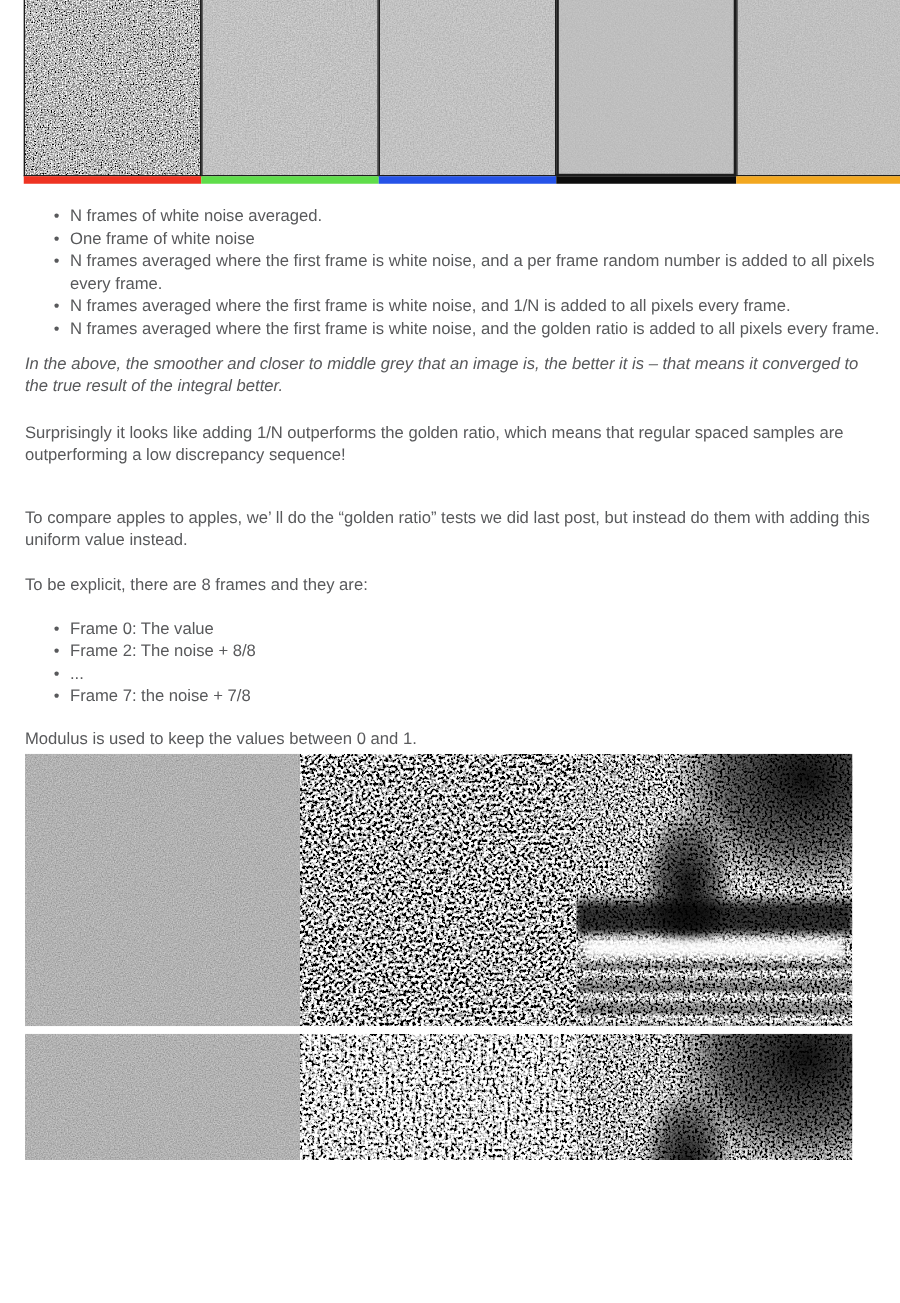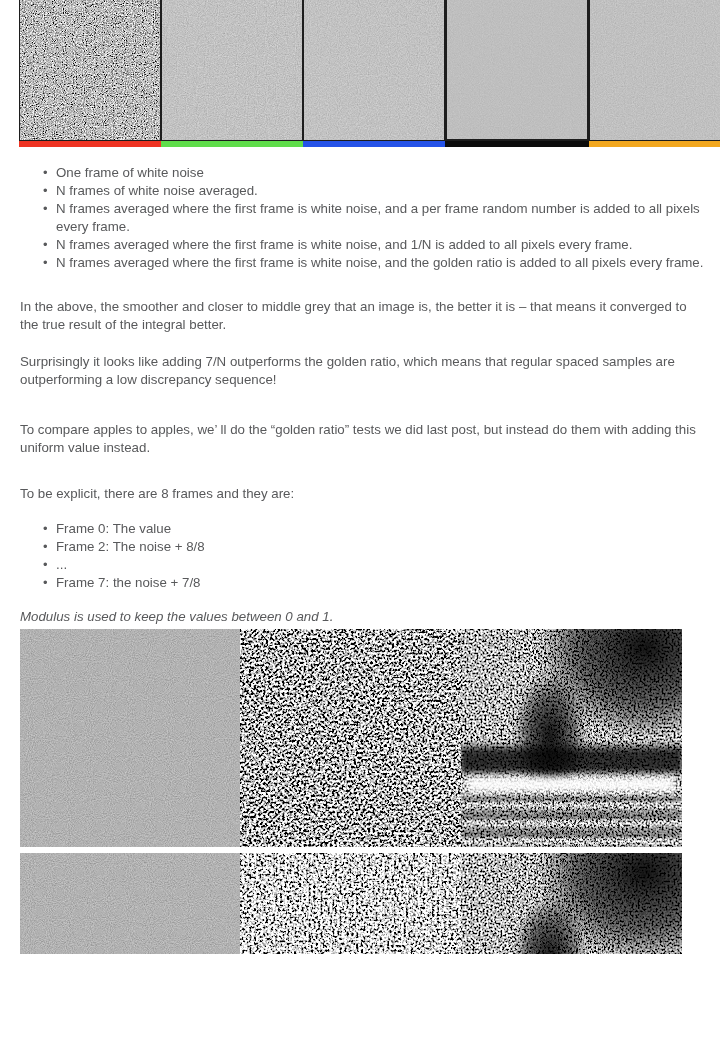--- a/index.html
+++ b/index.html
@@ -13,26 +13,26 @@
   .noise-card.thick .img-wrap { border-width:2px; border-top:none; }
   .noise-card .bar { height:6px; }
 
   .noise-box { width:100%; height:100%; position:relative; overflow:hidden; }
   .noise-box svg { display:block; }
 
   
   .article { padding:0 15px 0 20px; }
   .p-intro   { margin-top:28px; }
   .ul-images { margin-top:17px; }
-  .p-grey    { margin-top:26px; }
+  .p-grey    { margin-top:10px;font-style:italic; }
   .p-surpr   { margin-top:19px; }
   .p-compare { margin-top:32px; }
-  .p-explicit{ margin-top:28px; }
+  .p-explicit{ margin-top:18px; }
   .ul-frames { margin-top:17px; }
-  .p-modulus { margin-top:16px;font-style:italic; }
+  .p-modulus { margin-top:16px; }
   .p-below   { margin-top:22px; }
 
   ul { list-style:none; }
   li { padding-left:36px; position:relative; }
   li::before { content:"•"; position:absolute; left:23px; top:0; font-size:13px; color:#58595b; }
 
   
   .anim { margin-left:20px; width:662px; position:relative; display:flex; overflow:hidden; }
   .anim-1 { margin-top:3px; height:218px; }
   .anim-2 { margin-top:6px; height:101px; }
@@ -160,30 +160,30 @@
         </div>
     </div>
     <div class="bar" style="background: rgb(242, 167, 31);"></div>
   </div>
 </div>
 
 <div class="article">
 
 
   <ul class="ul-images">
+    <li>N frames of white noise averaged.</li>
     <li>One frame of white noise</li>
-    <li>N frames of white noise averaged.</li>
     <li>N frames averaged where the first frame is white noise, and a per frame random number is added to all pixels every frame.</li>
     <li>N frames averaged where the first frame is white noise, and 1/N is added to all pixels every frame.</li>
     <li>N frames averaged where the first frame is white noise, and the golden ratio is added to all pixels every frame.</li>
   </ul>
 
   <p class="p-grey">In the above, the smoother and closer to middle grey that an image is, the better it is – that means it converged to the true result of the integral better.</p>
 
-  <p class="p-surpr">Surprisingly it looks like adding 7/N outperforms the golden ratio, which means that regular spaced samples are outperforming a low discrepancy sequence!</p>
+  <p class="p-surpr">Surprisingly it looks like adding 1/N outperforms the golden ratio, which means that regular spaced samples are outperforming a low discrepancy sequence!</p>
 
   <p class="p-compare">To compare apples to apples, we’ ll do the “golden ratio” tests we did last post, but instead do them with adding this uniform value instead.</p>
 
   <p class="p-explicit">To be explicit, there are 8 frames and they are:</p>
 
   <ul class="ul-frames">
     <li>Frame 0: The value</li>
     <li>Frame 2: The noise + 8/8</li>
     <li>...</li>
     <li>Frame 7: the noise + 7/8</li>

